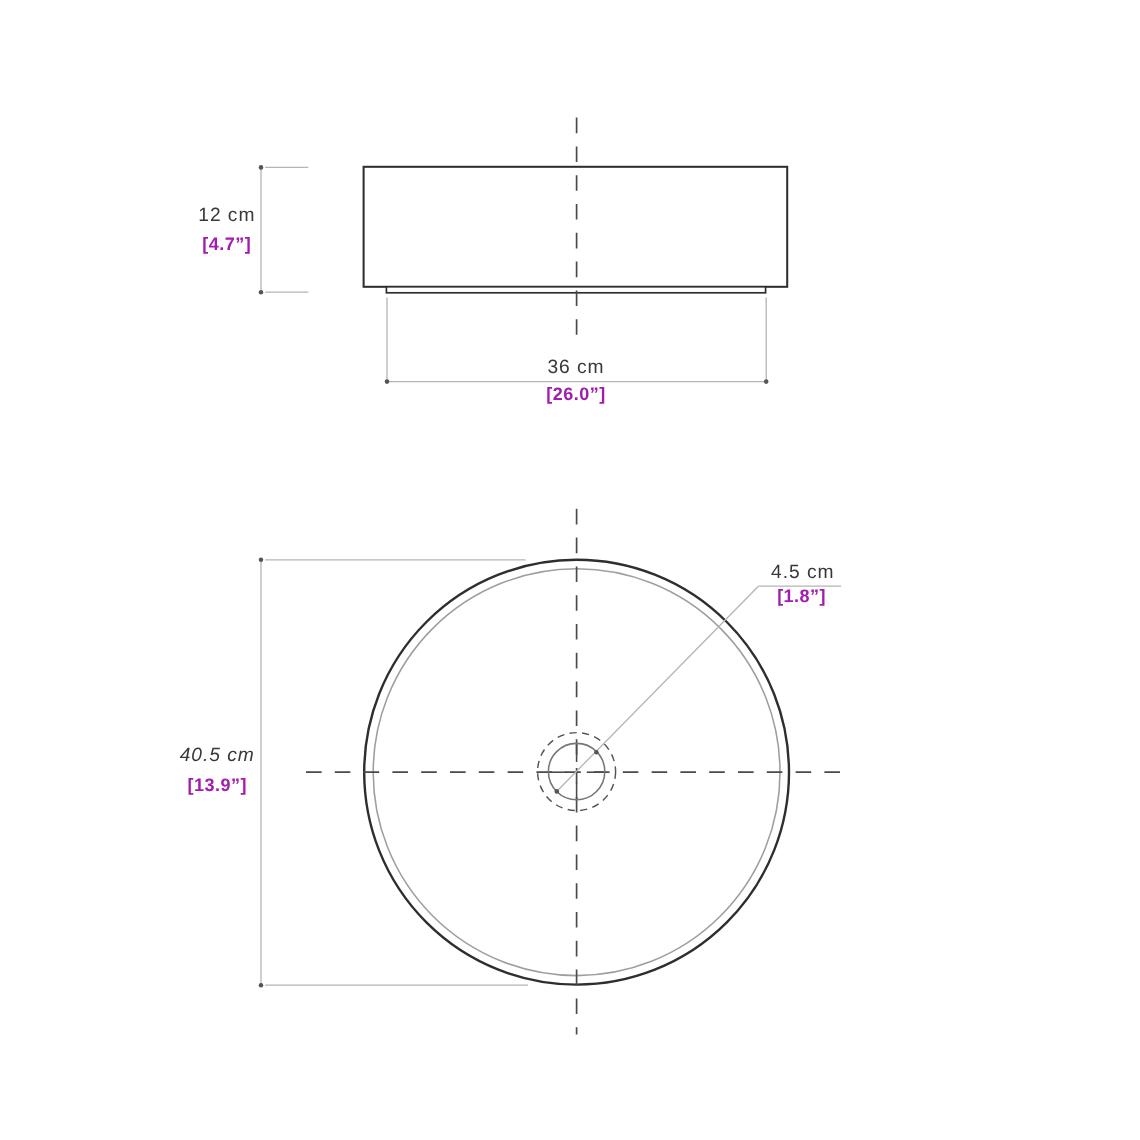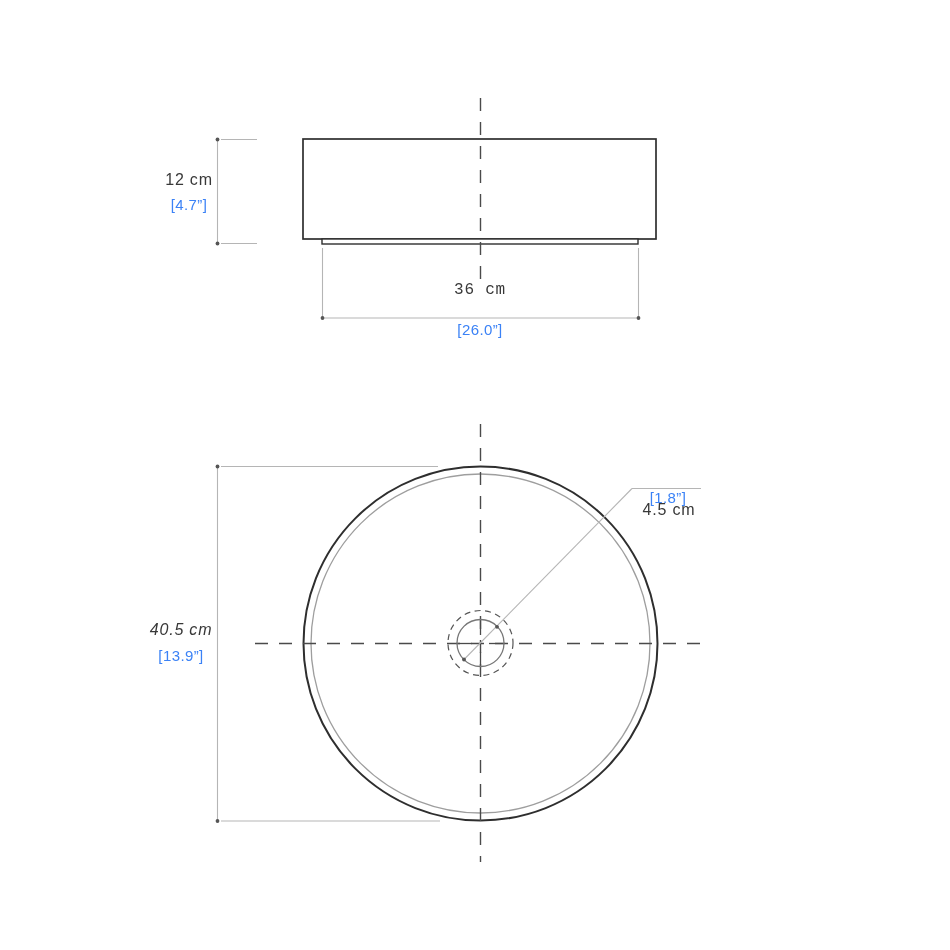--- a/index.html
+++ b/index.html
@@ -27,24 +27,24 @@
     text-align: left;
     pointer-events: none;
   }
   .dim-label.primary {
     color: #383838;
     font-size: 16px;
     letter-spacing: 0.8px;
     font-weight: 400;
   }
   .dim-label.secondary {
-    color: #3b82f6;
+    color: #a21caf;
     font-size: 15px;
     letter-spacing: 0.4px;
-    font-weight: 400;
+    font-weight: 700;
   }
 </style>
 </head>
 <body>
 
 <div class="canvas">
 
   <svg width="950" height="950" viewBox="0 0 950 950">
 
     <g>
@@ -94,22 +94,22 @@
       <line x1="463.5" y1="660" x2="632" y2="488.5" stroke="#b5b5b5" stroke-width="1.1"></line>
       <line x1="632" y1="488.5" x2="701" y2="488.5" stroke="#b5b5b5" stroke-width="1.1"></line>
       <circle cx="464" cy="659.5" r="1.9" fill="#555555"></circle>
       <circle cx="497" cy="626.8" r="1.9" fill="#555555"></circle>
     </g>
   </svg>
 
   <div class="dim-label primary" style="left:189px; top:180px;">12 cm</div>
   <div class="dim-label secondary" style="left:189px; top:204px;">[4.7”]</div>
 
-  <div class="dim-label primary" style="left:480px; top:290px;font-family:Liberation Mono, monospace;">36 cm</div>
+  <div class="dim-label primary" style="left:480px; top:307px;">36 cm</div>
   <div class="dim-label secondary" style="left:480px; top:329px;">[26.0”]</div>
 
   <div class="dim-label primary" style="left:181px; top:630px;font-style:italic;">40.5 cm</div>
   <div class="dim-label secondary" style="left:181px; top:655px;">[13.9”]</div>
 
-  <div class="dim-label primary" style="left:669px; top:478px;margin-top:32px;">4.5 cm</div>
+  <div class="dim-label primary" style="left:669px; top:478px;">4.5 cm</div>
   <div class="dim-label secondary" style="left:668px; top:497px;">[1.8”]</div>
 
 </div>
 
 </body></html>

